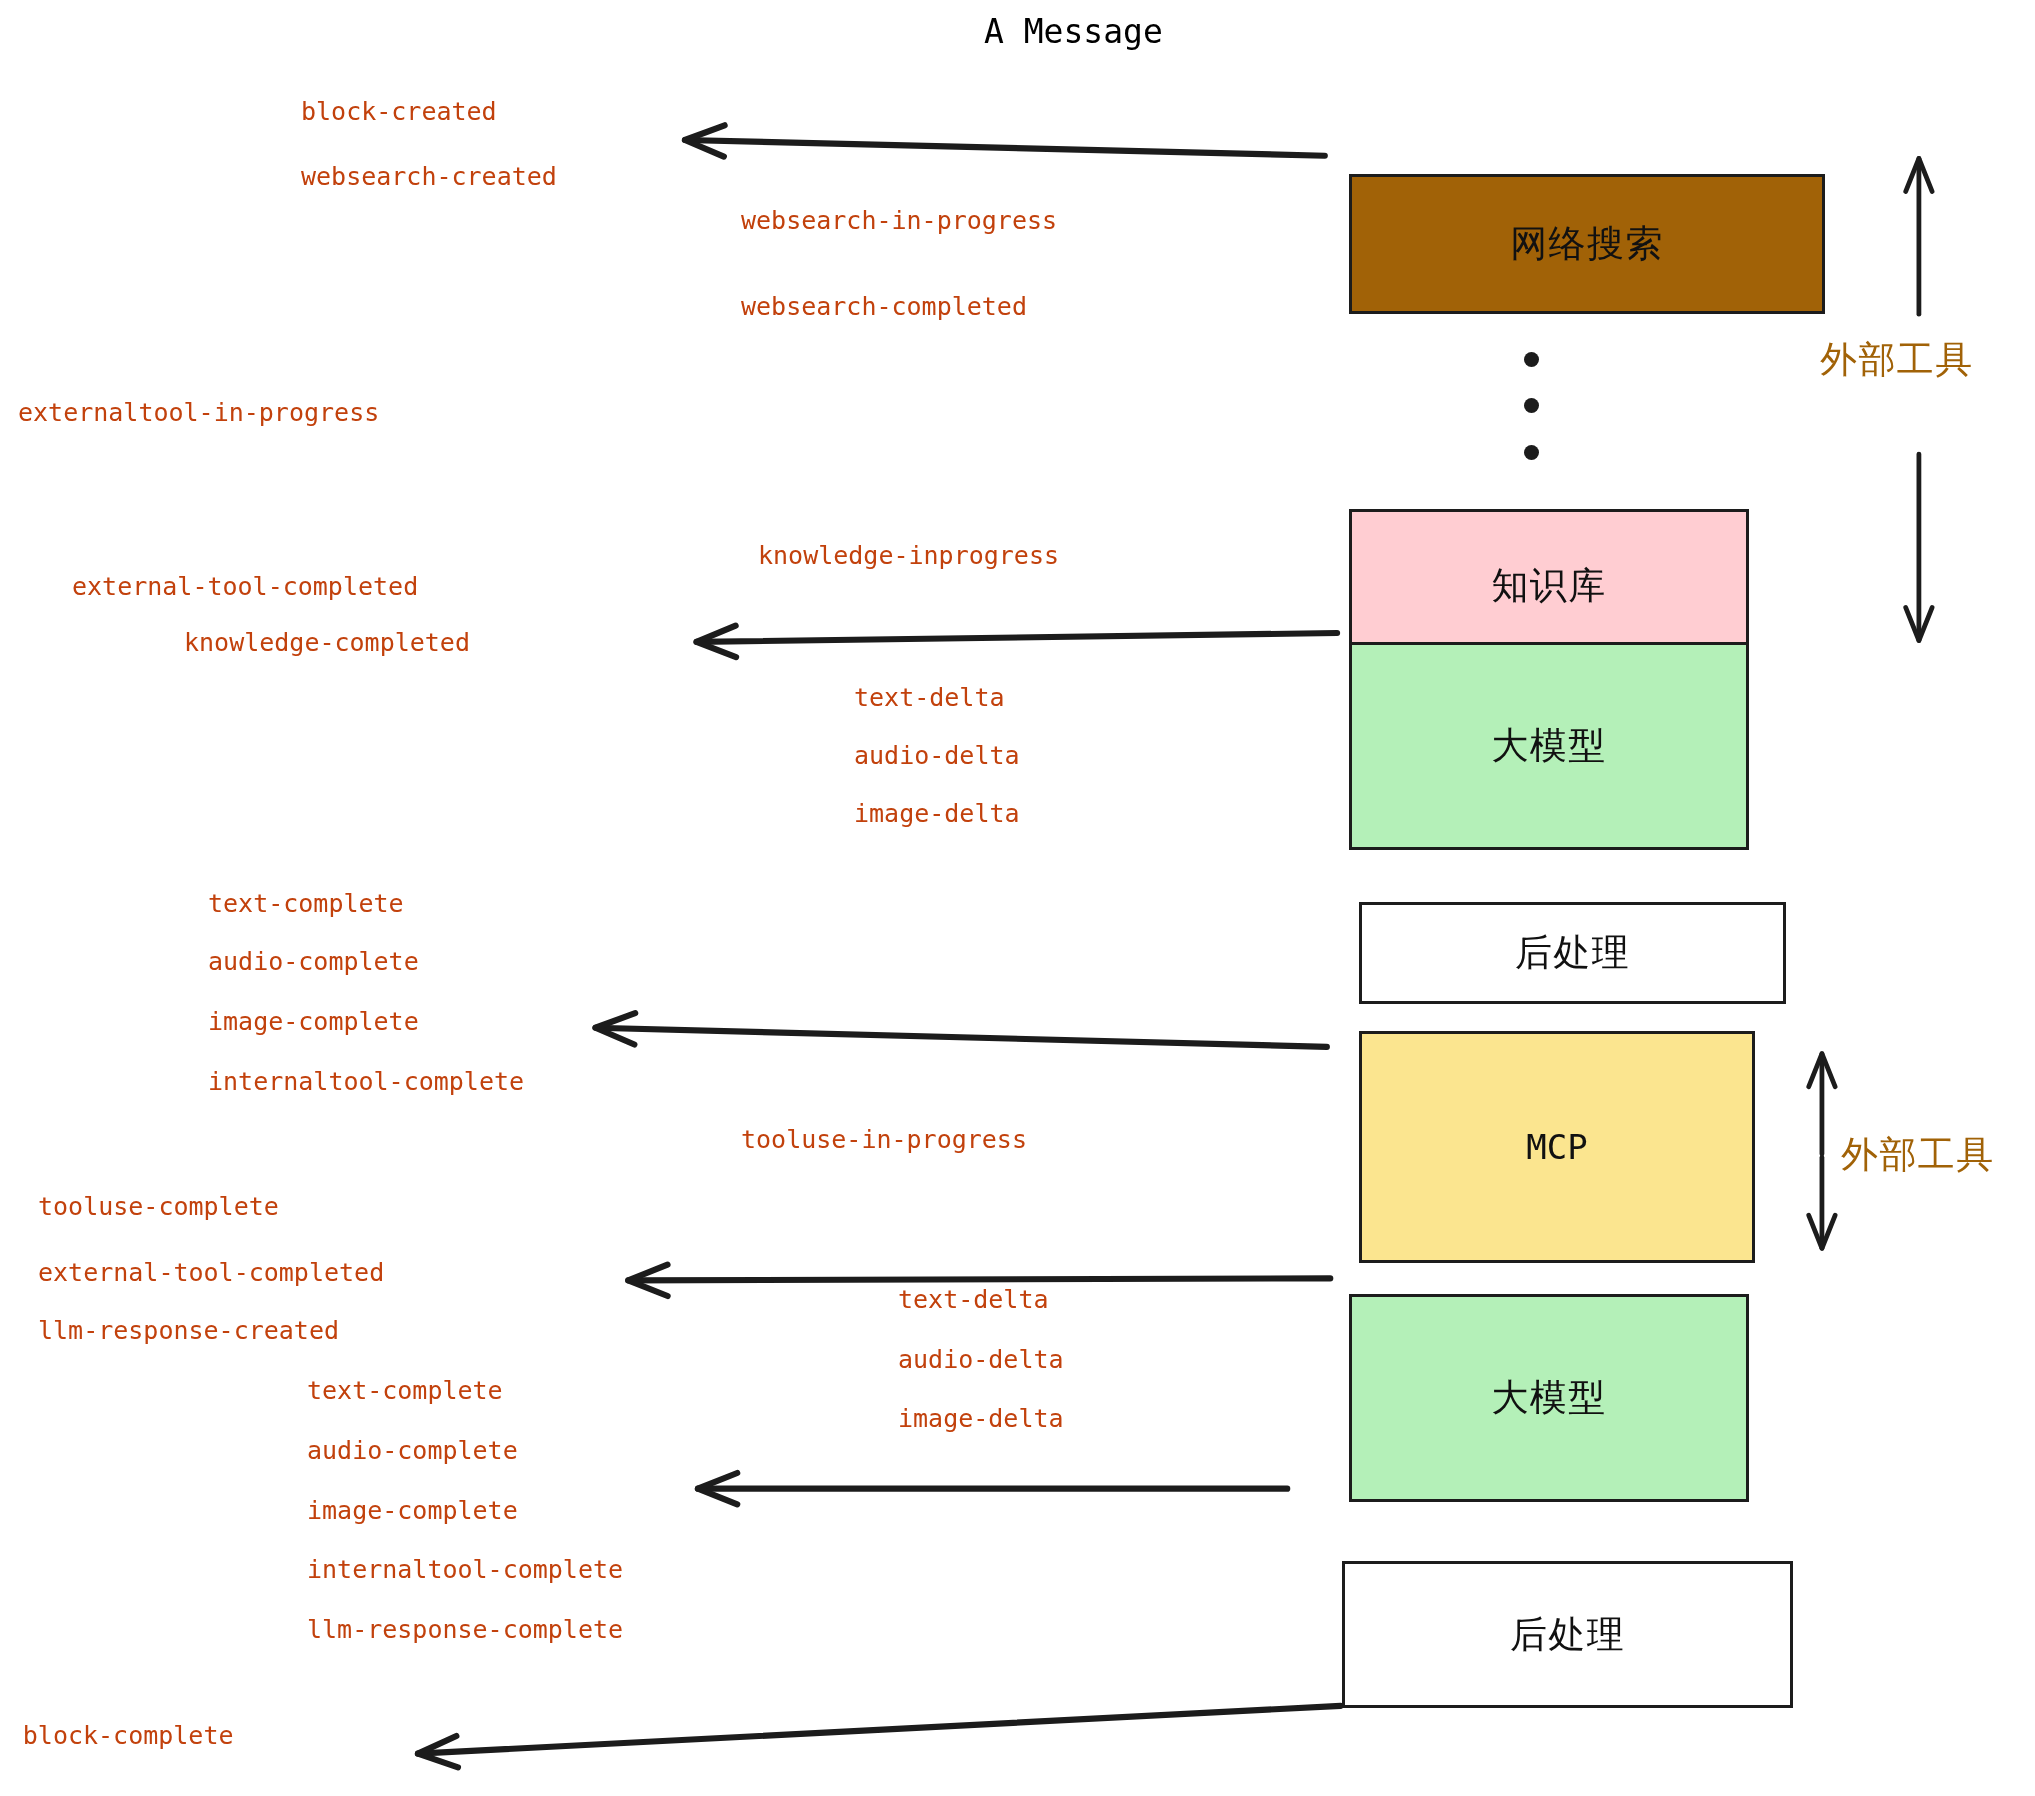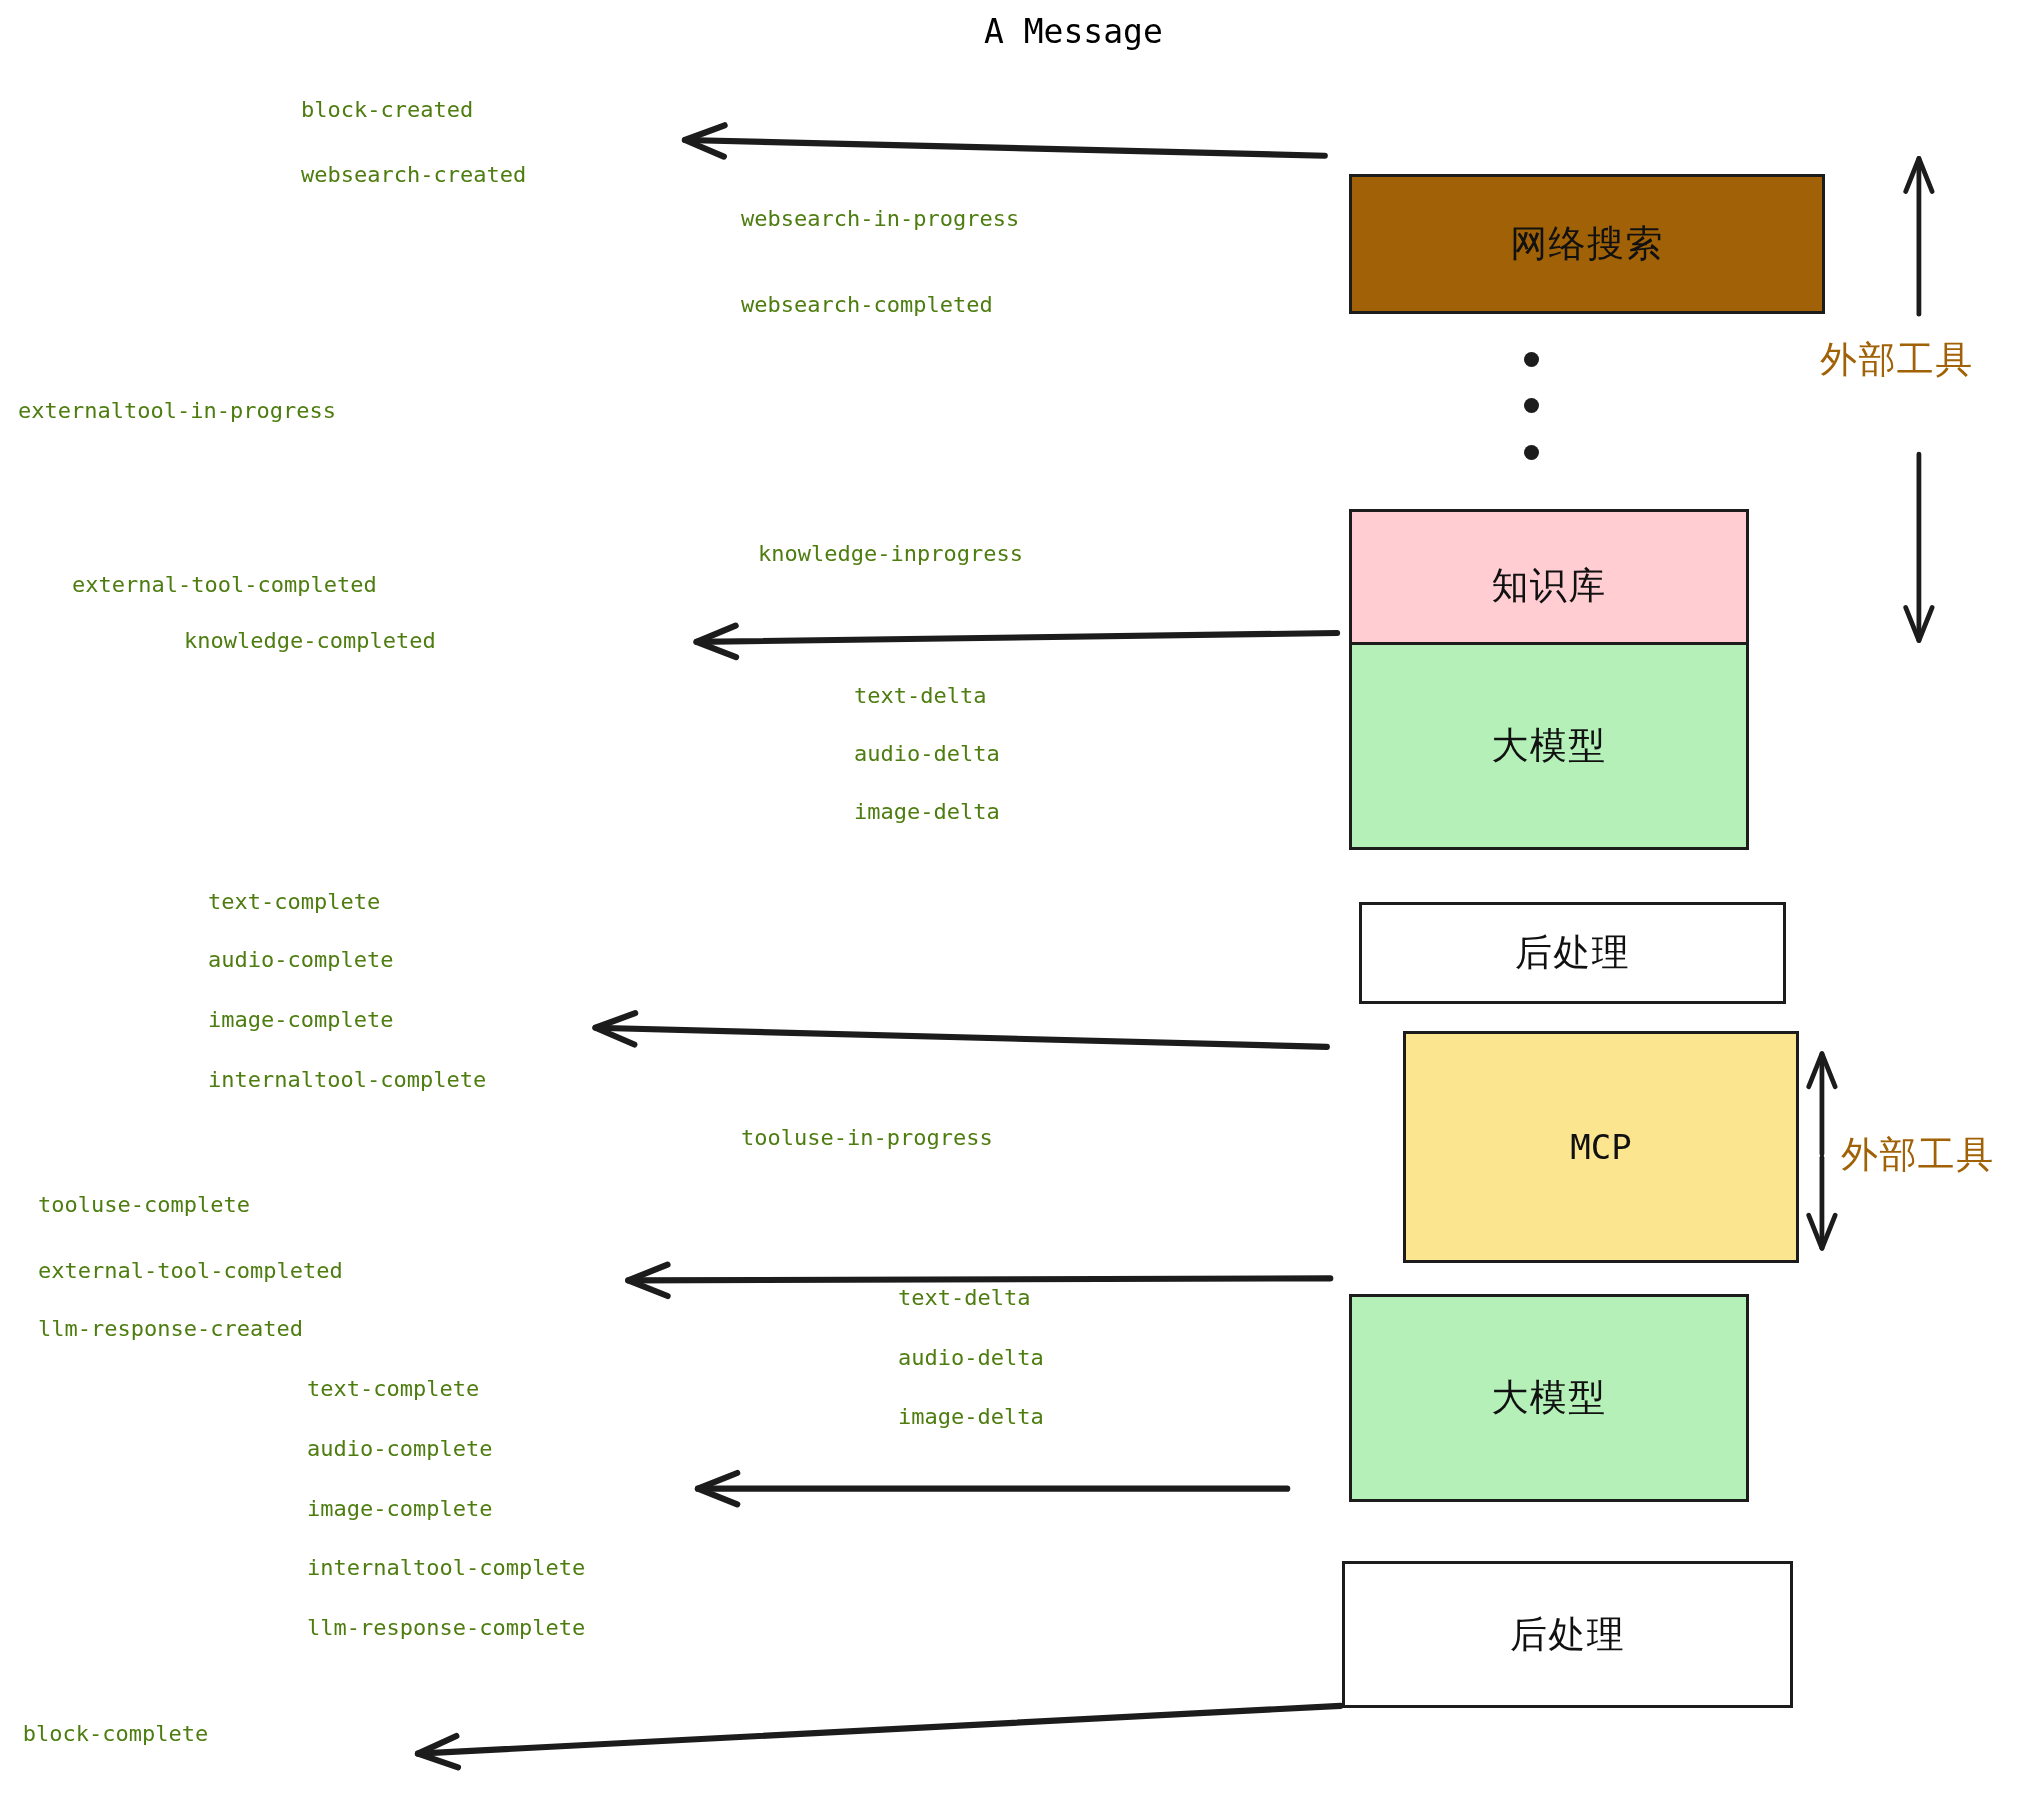--- a/index.html
+++ b/index.html
@@ -13,23 +13,23 @@
   #stage {
     position: relative;
     width: 2035px;
     height: 1796px;
     background: #ffffff;
     overflow: hidden;
   }
   .ev {
     position: absolute;
     font-family: "DejaVu Sans Mono", monospace;
-    font-size: 22px;
+    font-size: 25px;
     line-height: 1;
-    color: #4d7c0f;
+    color: #c2410c;
     white-space: pre;
     letter-spacing: 0px;
   }
   .title {
     position: absolute;
     font-family: "DejaVu Sans Mono", monospace;
     font-size: 33px;
     color: #000000;
     white-space: pre;
   }
@@ -104,21 +104,21 @@
         <line x1="2668" y1="1695" x2="2668" y2="1828" stroke-width="7"></line>
         <path d="M 2687.287864409475 1779.7094389500214 L 2668 1828 L 2648.712135590525 1779.7094389500214" stroke-width="7"></path>
       </g>
   </svg>
 
   <div id="nodes-layer">
       <div class="node" style="left: 1349px; top: 174px; width: 476px; height: 140px; background: #a16207;">网络搜索</div>
       <div class="node" style="left: 1349px; top: 509px; width: 400px; height: 154px; background: rgb(255, 205, 210);">知识库</div>
       <div class="node" style="left: 1349px; top: 642px; width: 400px; height: 208px; background: rgb(180, 240, 184);">大模型</div>
       <div class="node" style="left: 1359px; top: 902px; width: 427px; height: 102px; background: rgb(255, 255, 255);">后处理</div>
-      <div class="node mono" style="left: 1359px; top: 1031px; width: 396px; height: 232px; background: rgb(251, 229, 143); margin-left: 44px;">MCP</div>
+      <div class="node mono" style="left: 1359px; top: 1031px; width: 396px; height: 232px; background: rgb(251, 229, 143);">MCP</div>
       <div class="node" style="left: 1349px; top: 1294px; width: 400px; height: 208px; background: rgb(180, 240, 184);">大模型</div>
       <div class="node" style="left: 1342px; top: 1561px; width: 451px; height: 147px; background: rgb(255, 255, 255);">后处理</div>
     </div>
   <div id="events-layer">
       <div class="ev" style="left: 301px; top: 99px;">block-created</div>
       <div class="ev" style="left: 301px; top: 164px;">websearch-created</div>
       <div class="ev" style="left: 741px; top: 208px;">websearch-in-progress</div>
       <div class="ev" style="left: 741px; top: 294px;">websearch-completed</div>
       <div class="ev" style="left: 18px; top: 400px;">externaltool-in-progress</div>
       <div class="ev" style="left: 758px; top: 543px;">knowledge-inprogress</div>

